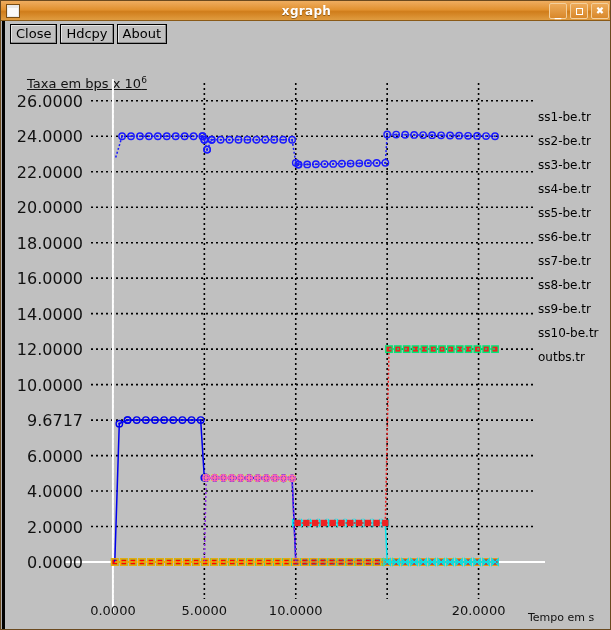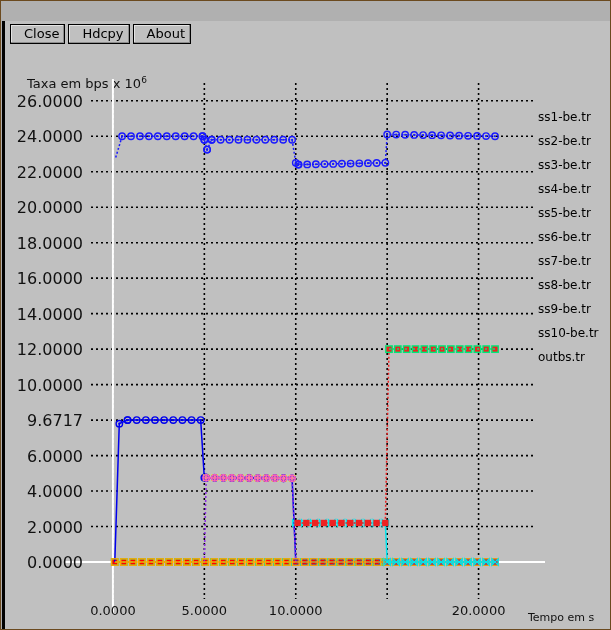--- a/index.html
+++ b/index.html
@@ -26,43 +26,58 @@
       position:relative;cursor:pointer;}
   .wbtn i{position:absolute;color:#fff;font-style:normal;font-size:10px;line-height:14px;
       left:0;right:0;text-align:center;font-weight:bold;}
   .wb-min i{bottom:1px;top:auto;font-size:13px;line-height:10px;}
   .wb-max i:before{content:"";position:absolute;left:5px;top:4px;width:7px;height:7px;
       border:1.5px solid #fff;box-sizing:border-box;}
   
   .client{position:absolute;left:1px;top:20px;width:609px;height:609px;background:#c0c0c0;
       border-left:3px solid #000;box-sizing:border-box;}
   .toolbar{position:absolute;left:5px;top:3px;display:flex;gap:3px;}
-  .tbtn{background:#c0c0c0;border:1px solid #000;padding:1px 5px 2px 13px;font-size:13px;
+  .tbtn{background:#c0c0c0;border:1px solid #000;padding:1px 5px 2px 5px;font-size:13px;
       color:#000;font-family:"DejaVu Sans","Liberation Sans",sans-serif;line-height:15px;cursor:pointer;
       box-shadow:inset -1px -1px 0 #8d8d8d, inset 1px 1px 0 #e4e4e4;}
   .xgraph-logo{position:absolute;right:13px;top:25px;font-size:21px;color:#111;}
-  .ytitle{position:absolute;left:22px;top:54px;font-size:13px;color:#111;}
+  .ytitle{position:absolute;left:22px;top:54px;font-size:13px;color:#111;text-decoration:underline;}
   .ytitle sup{font-size:9px;vertical-align:super;}
   .xtitle{position:absolute;left:523px;top:590px;font-size:11px;color:#111;}
   
   .plot{position:absolute;left:0;top:0;width:609px;height:609px;}
   .ylab{position:absolute;right:0;font-size:16px;color:#111;text-align:right;white-space:nowrap;}
   .xlab{position:absolute;font-size:13px;color:#111;text-align:center;white-space:nowrap;}
   
   .legend{position:absolute;left:508px;top:82px;width:103px;}
   .lgrow{position:relative;height:24px;}
   .lgline{position:absolute;left:0;top:6px;width:103px;height:0;}
   .lglabel{position:absolute;left:25px;top:7px;font-size:12px;color:#000000;white-space:nowrap;}
   svg{display:block;}
 </style>
 </head>
 <body>
 
 <div class="win">
 
+  <div class="titlebar">
+    <div class="tb-icon"></div>
+    <div class="title-text">xgraph</div>
+    <div class="winbtns">
+      <div class="wbtn wb-min">
+          <i>_</i>
+        </div>
+      <div class="wbtn wb-max">
+          <i></i>
+        </div>
+      <div class="wbtn wb-close">
+          <i>✖</i>
+        </div>
+    </div>
+  </div>
 
   <div class="client">
 
     <div class="toolbar">
       <div class="tbtn">Close</div>
       <div class="tbtn">Hdcpy</div>
       <div class="tbtn">About</div>
     </div>
 
 

